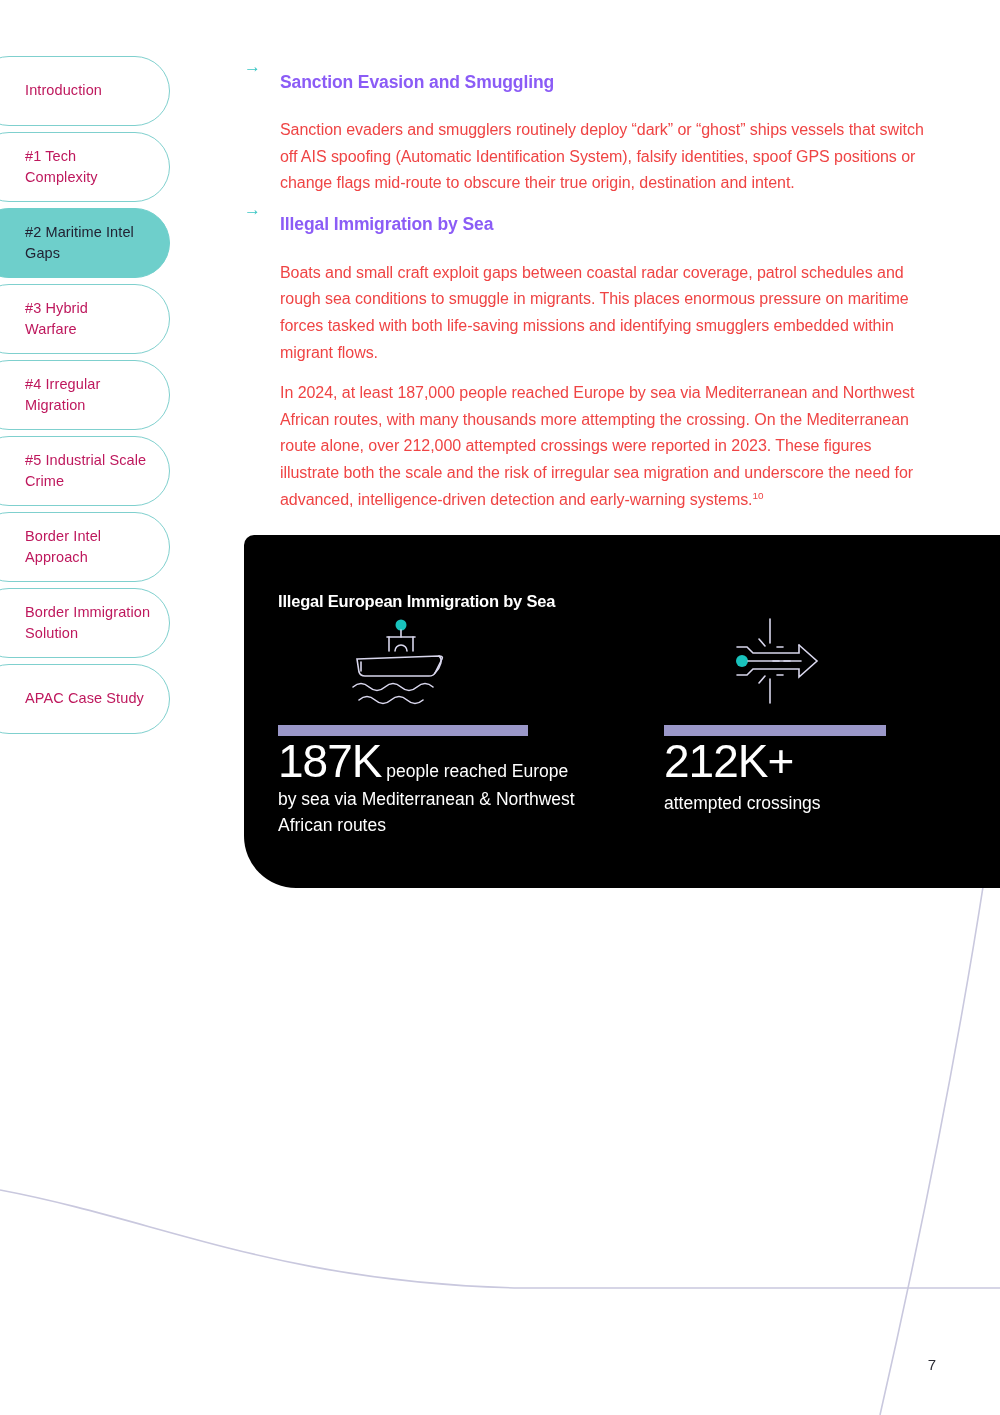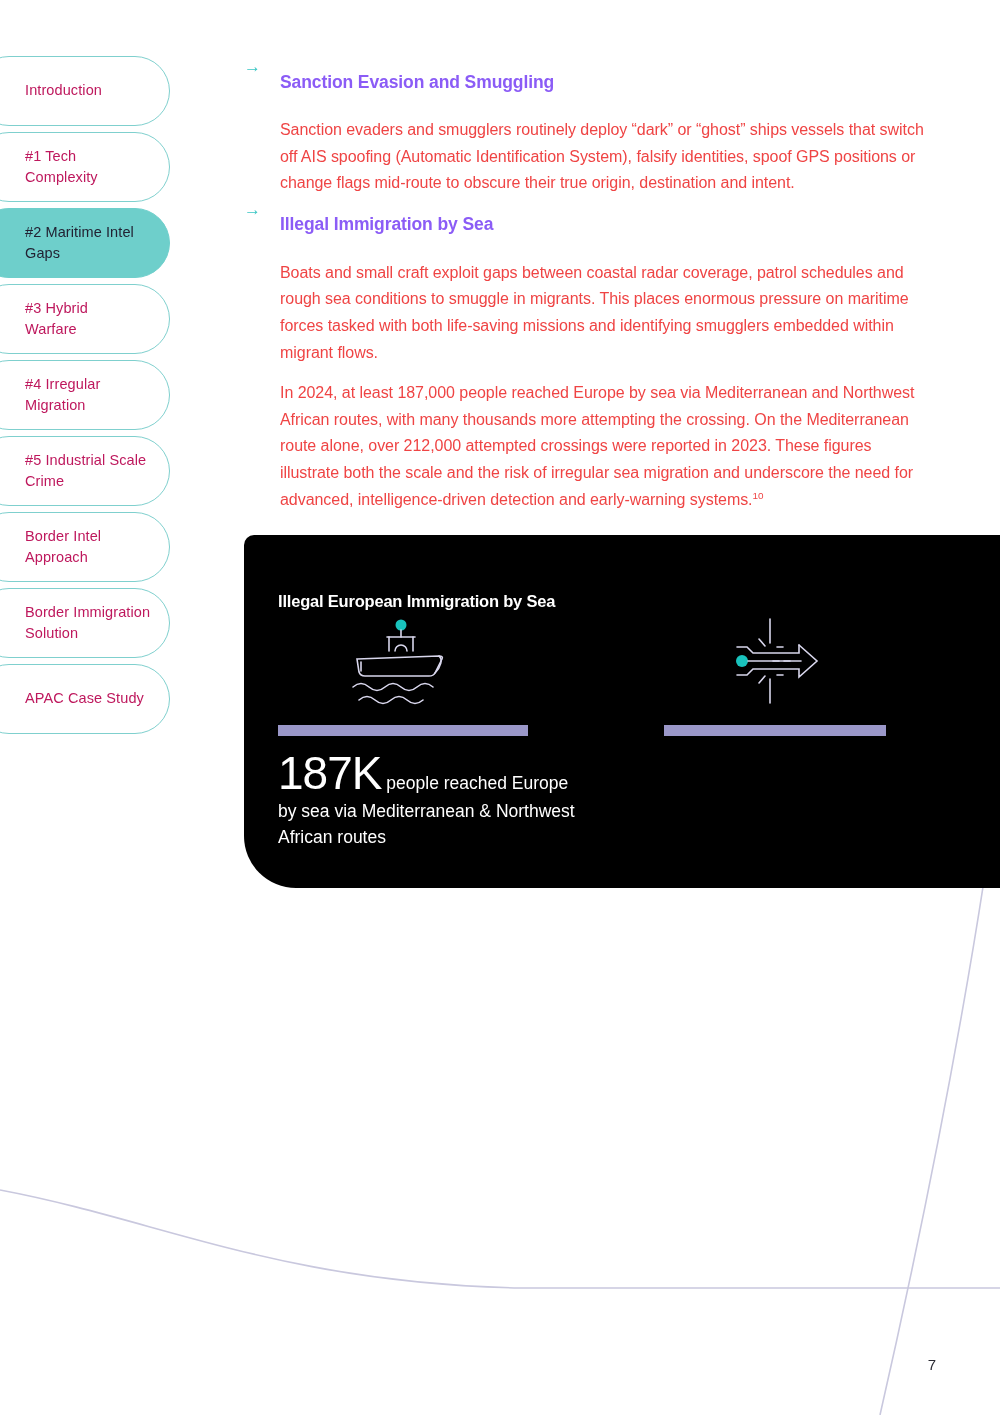--- a/index.html
+++ b/index.html
@@ -94,21 +94,21 @@
   }
   .stat{position:absolute;top:78px;}
   .stat-a{left:34px;width:300px;}
   .stat-b{left:420px;width:300px;}
   .icon-wrap{height:96px;display:flex;align-items:center;justify-content:center;}
   .stat-a .icon-wrap{justify-content:center;width:250px;}
   .stat-b .icon-wrap{justify-content:center;width:230px;}
   .rule{height:11px;background:#9a97c8;margin-top:16px;}
   .stat-a .rule{width:250px;}
   .stat-b .rule{width:222px;}
-  .stat-text{margin-top:12px;color:#ffffff;}
+  .stat-text{color:#ffffff;}
   .big-num{
     font-size:46px;line-height:50px;font-weight:300;letter-spacing:-1px;
     color:#ffffff;
   }
   .stat-a .stat-text{font-size:17.5px;line-height:26px;font-weight:300;}
   .stat-b .stat-text{font-size:17.5px;line-height:26px;font-weight:300;}
   .inline-flow{display:block;}
   .inline-flow .big-num{display:inline;vertical-align:baseline;}
   .inline-flow .desc{display:inline;font-size:17.5px;}
   .stat-b .big-num{display:block;margin-bottom:4px;}
@@ -229,18 +229,22 @@
           <path d="M70 30 L70 38 L24 38 L18 32 L8 32"></path>
           <line x1="30" y1="24" x2="36" y2="31"></line>
           <line x1="30" y1="68" x2="36" y2="61"></line>
           <line x1="48" y1="32" x2="54" y2="32"></line>
           <line x1="48" y1="60" x2="54" y2="60"></line>
           <line x1="44" y1="46" x2="50" y2="46"></line>
           <line x1="55" y1="46" x2="61" y2="46"></line>
         </svg>
       </div>
       <div class="rule"></div>
+      <div class="stat-text">
+        <span class="big-num">212K+</span>
+        <span class="desc">attempted crossings</span>
+      </div>
     </div>
   </section>
 
   <div class="page-num">7</div>
 
 </div>
 
 </body></html>

